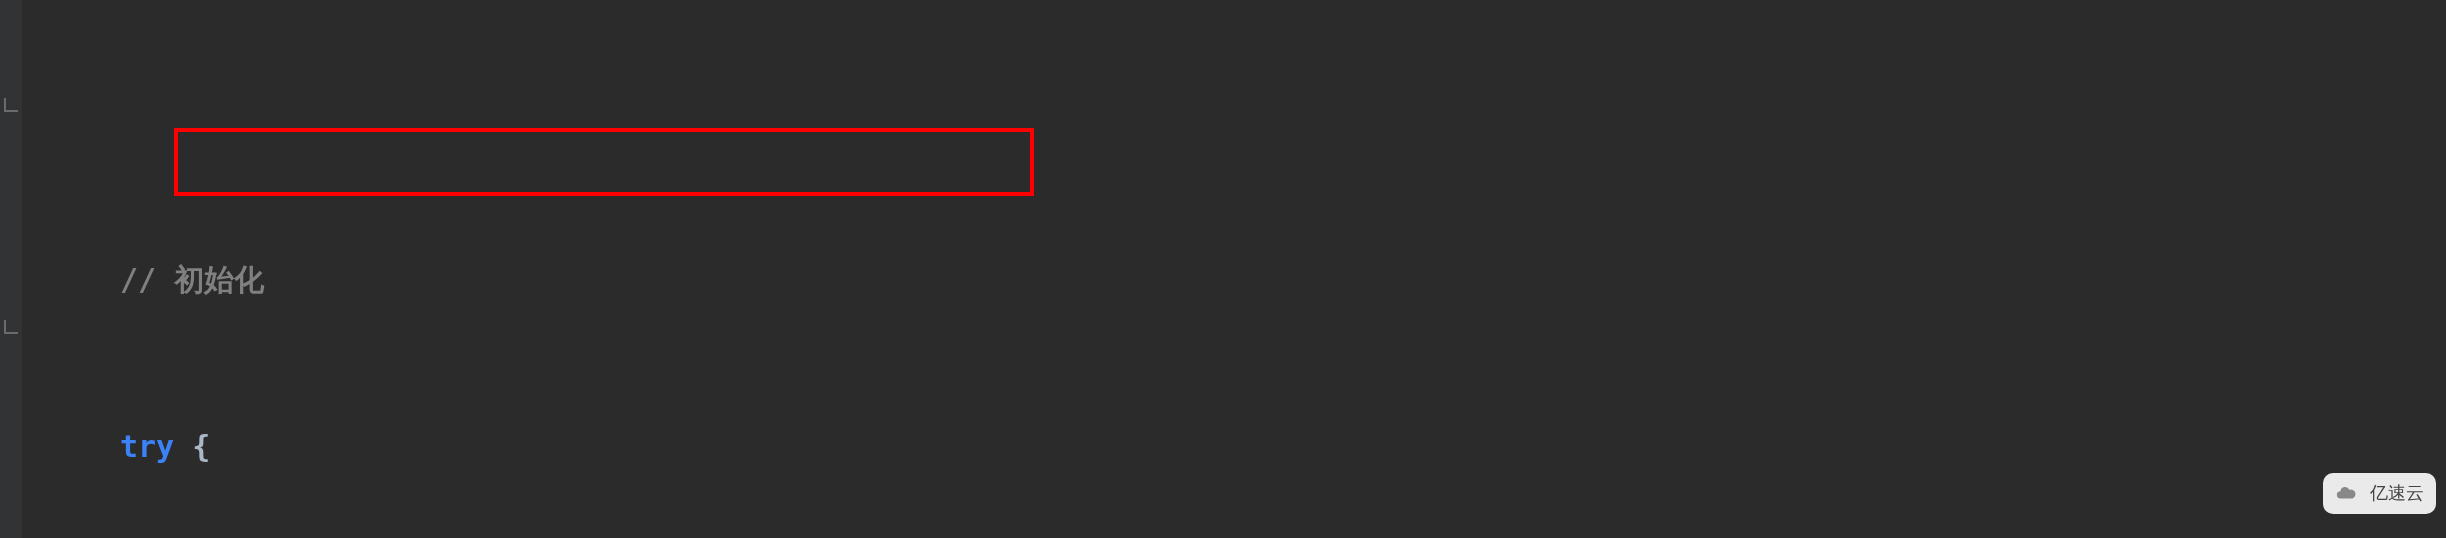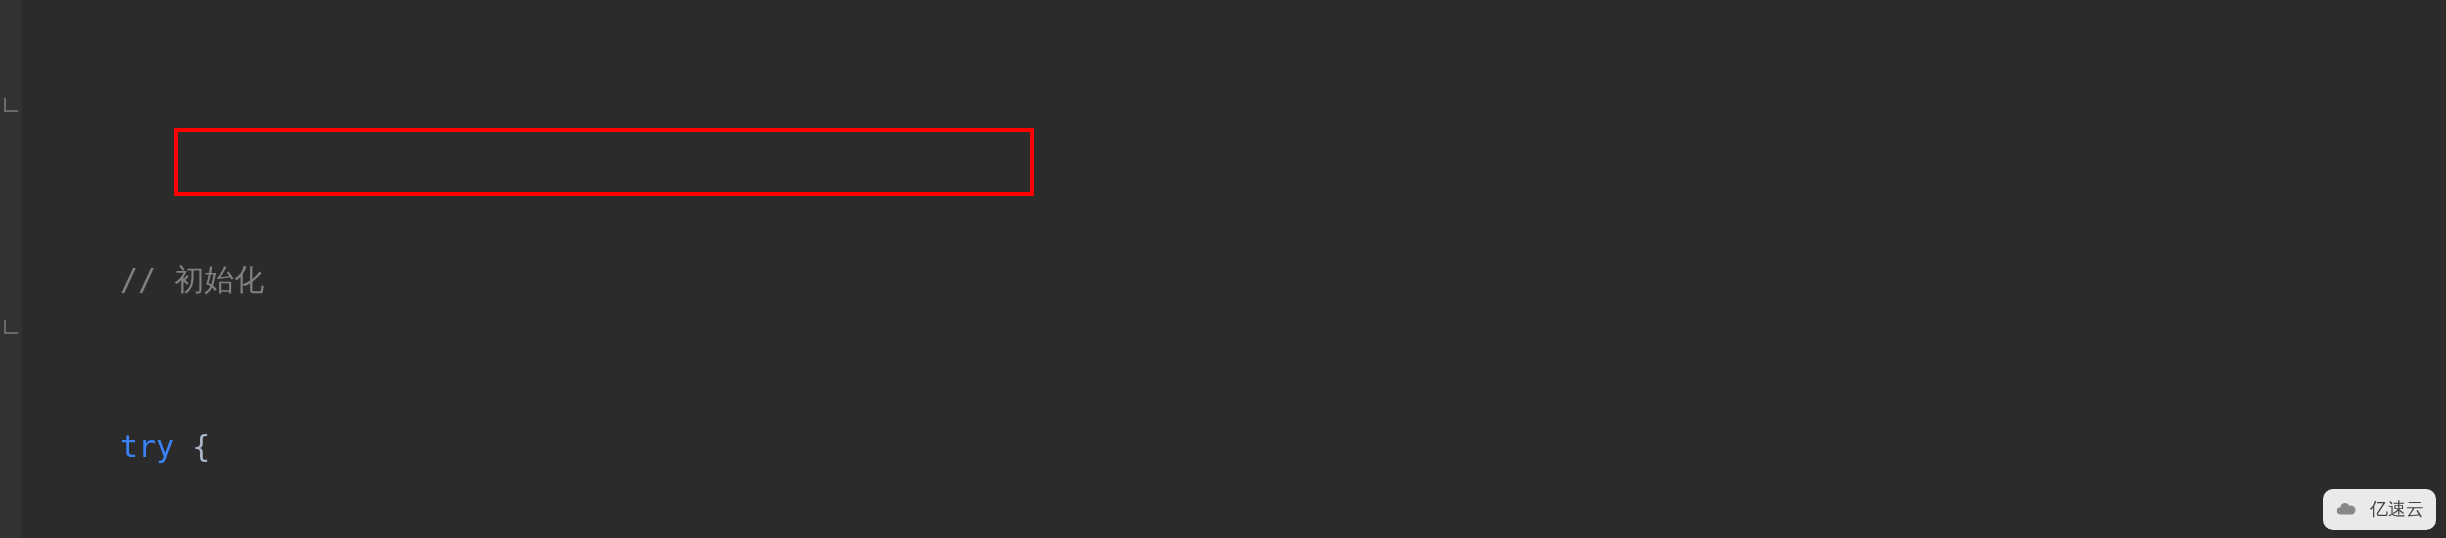--- a/index.html
+++ b/index.html
@@ -34,32 +34,32 @@
     border-bottom: 2px solid #6b6b6b;
     border-left: 2px solid #6b6b6b;
   }
   .code-area {
     padding-left: 120px;
   }
   .line { display: block; }
   .comment { color: #808080; }
   .keyword { color: #3b82f6; }
   .identifier { color: #a9b7c6; }
-  .indent1 { padding-left: 0; }
+  .indent1 { padding-left: 0; font-weight: bold; }
 
   .highlight-box {
     position: absolute;
     border: 4px solid #ff0000;
     pointer-events: none;
   }
 
   .watermark {
     position: absolute;
     right: 10px;
-    bottom: 8px;
+    bottom: 24px;
     background: rgba(255,255,255,0.9);
     border-radius: 10px;
     padding: 4px 12px;
     font-family: sans-serif;
     font-size: 18px;
     color: #444;
     display: flex;
     align-items: center;
     gap: 13px;
     margin-left: 32px;

